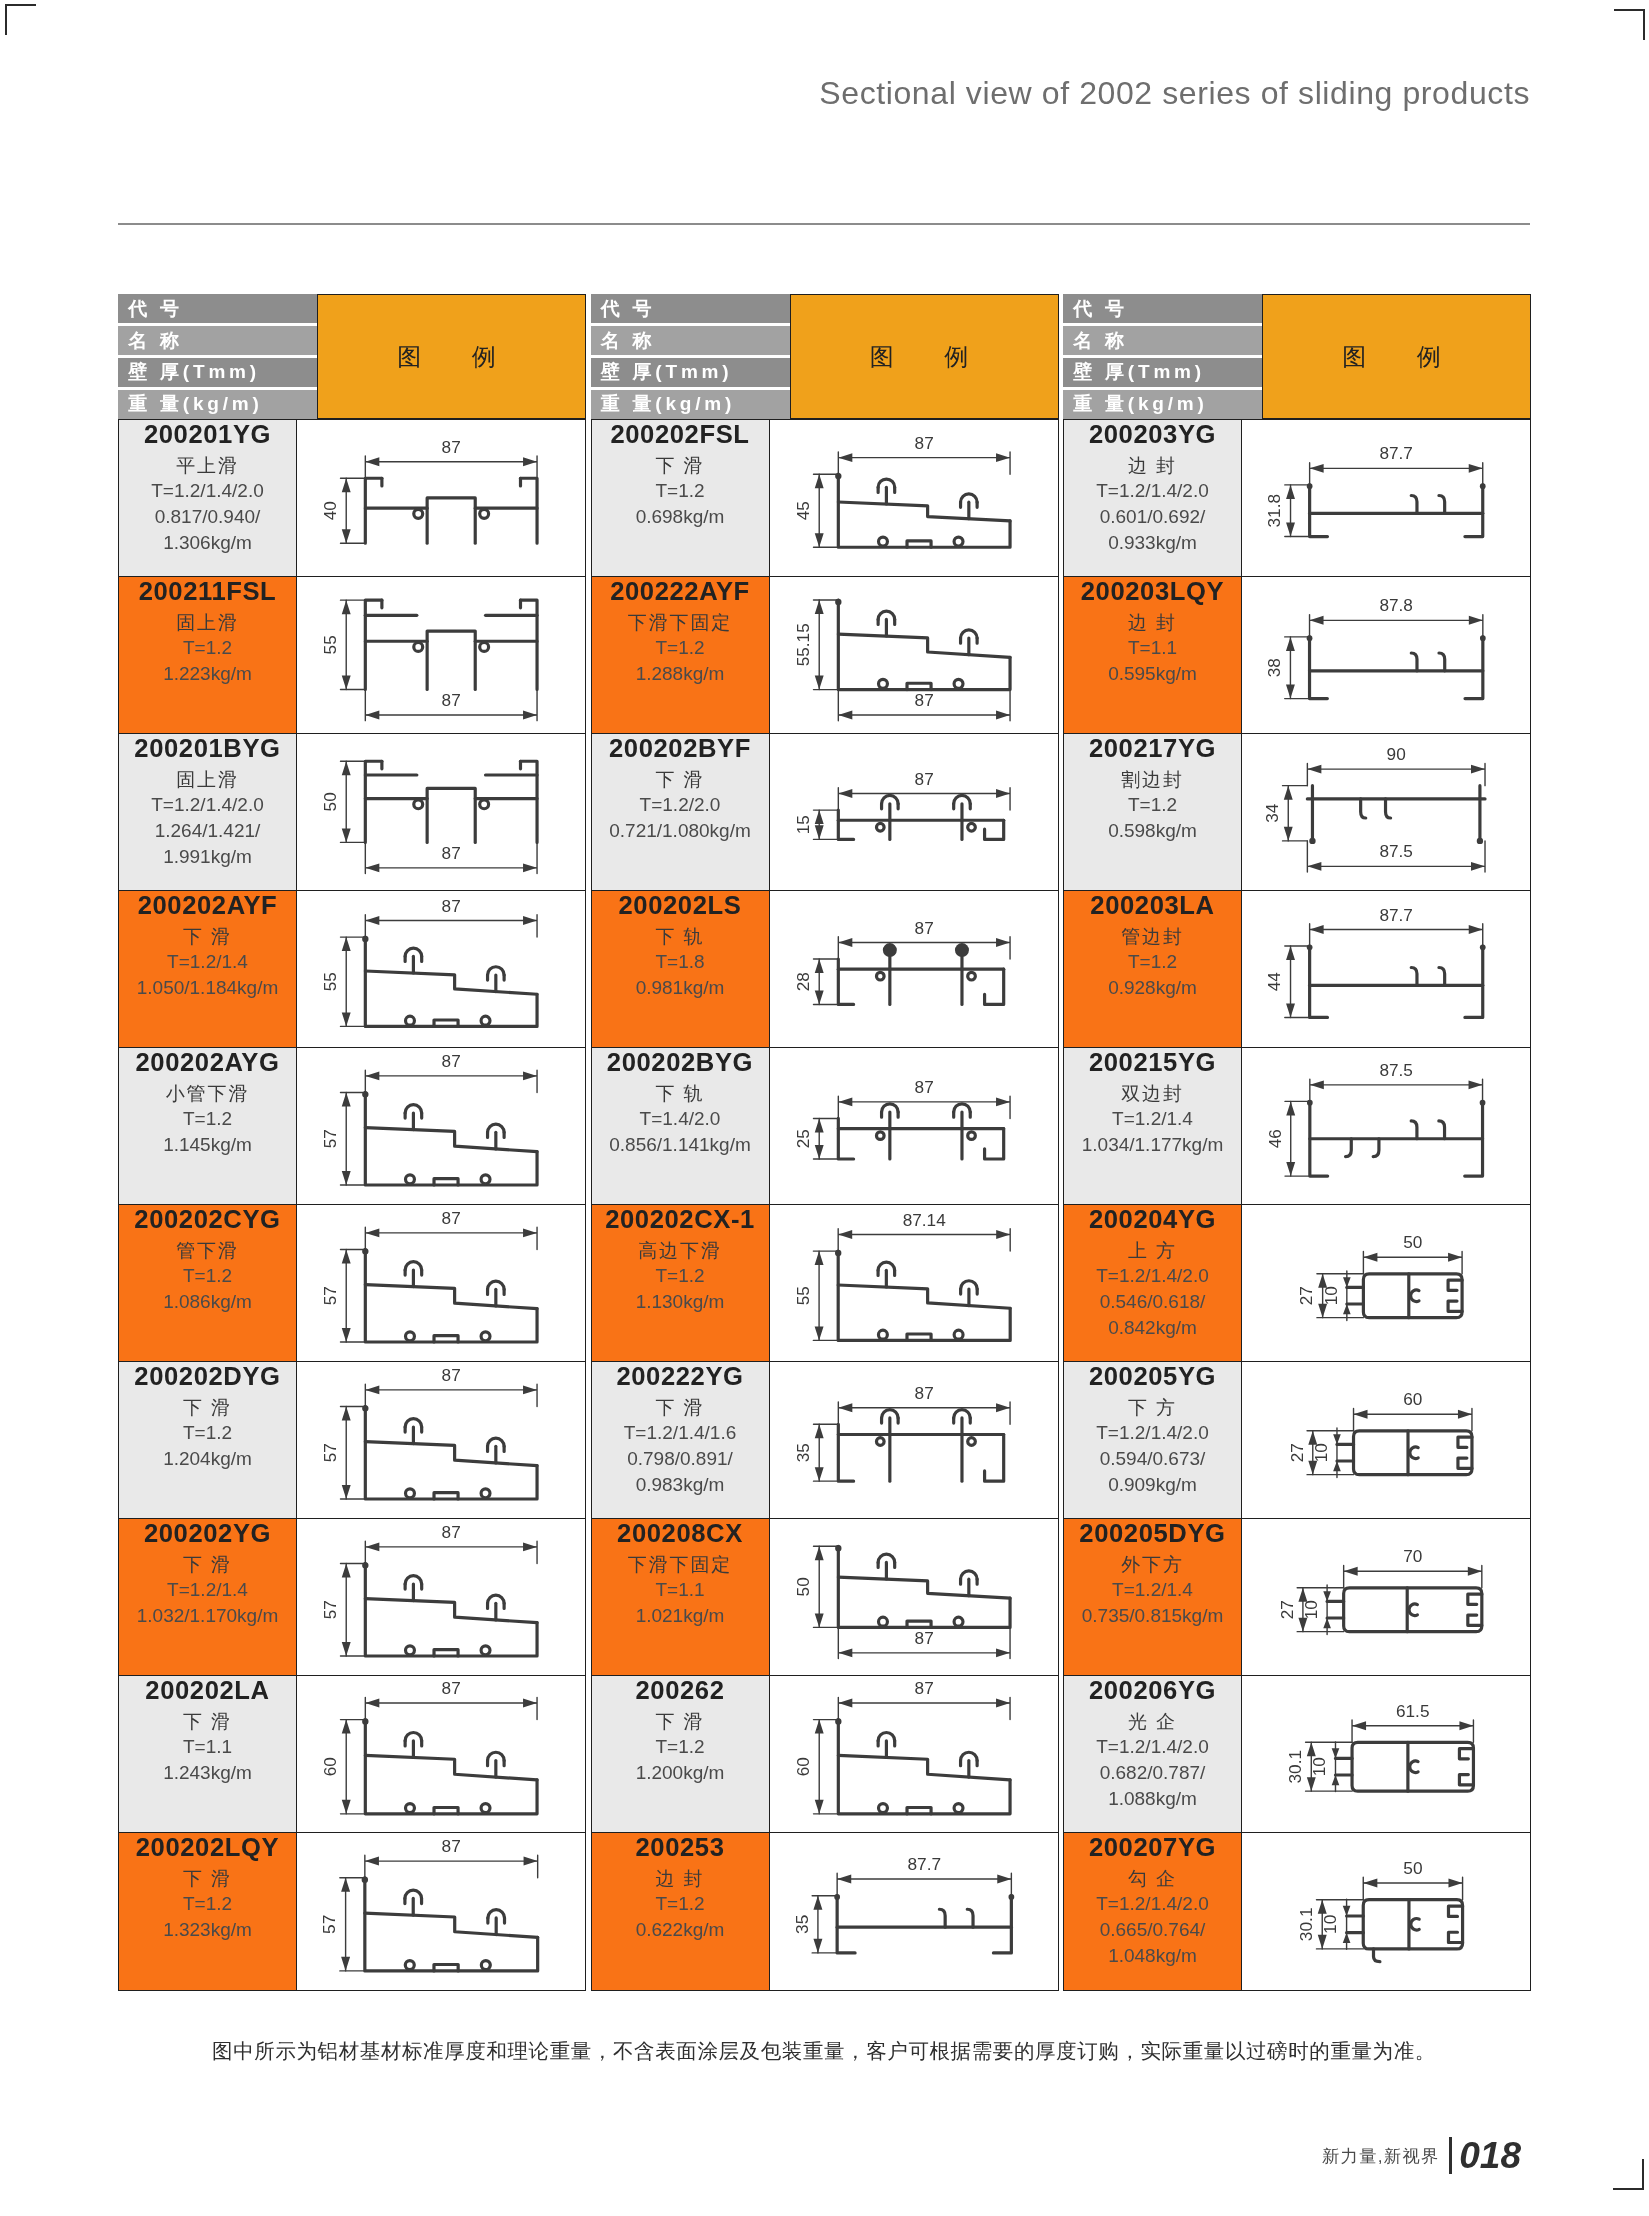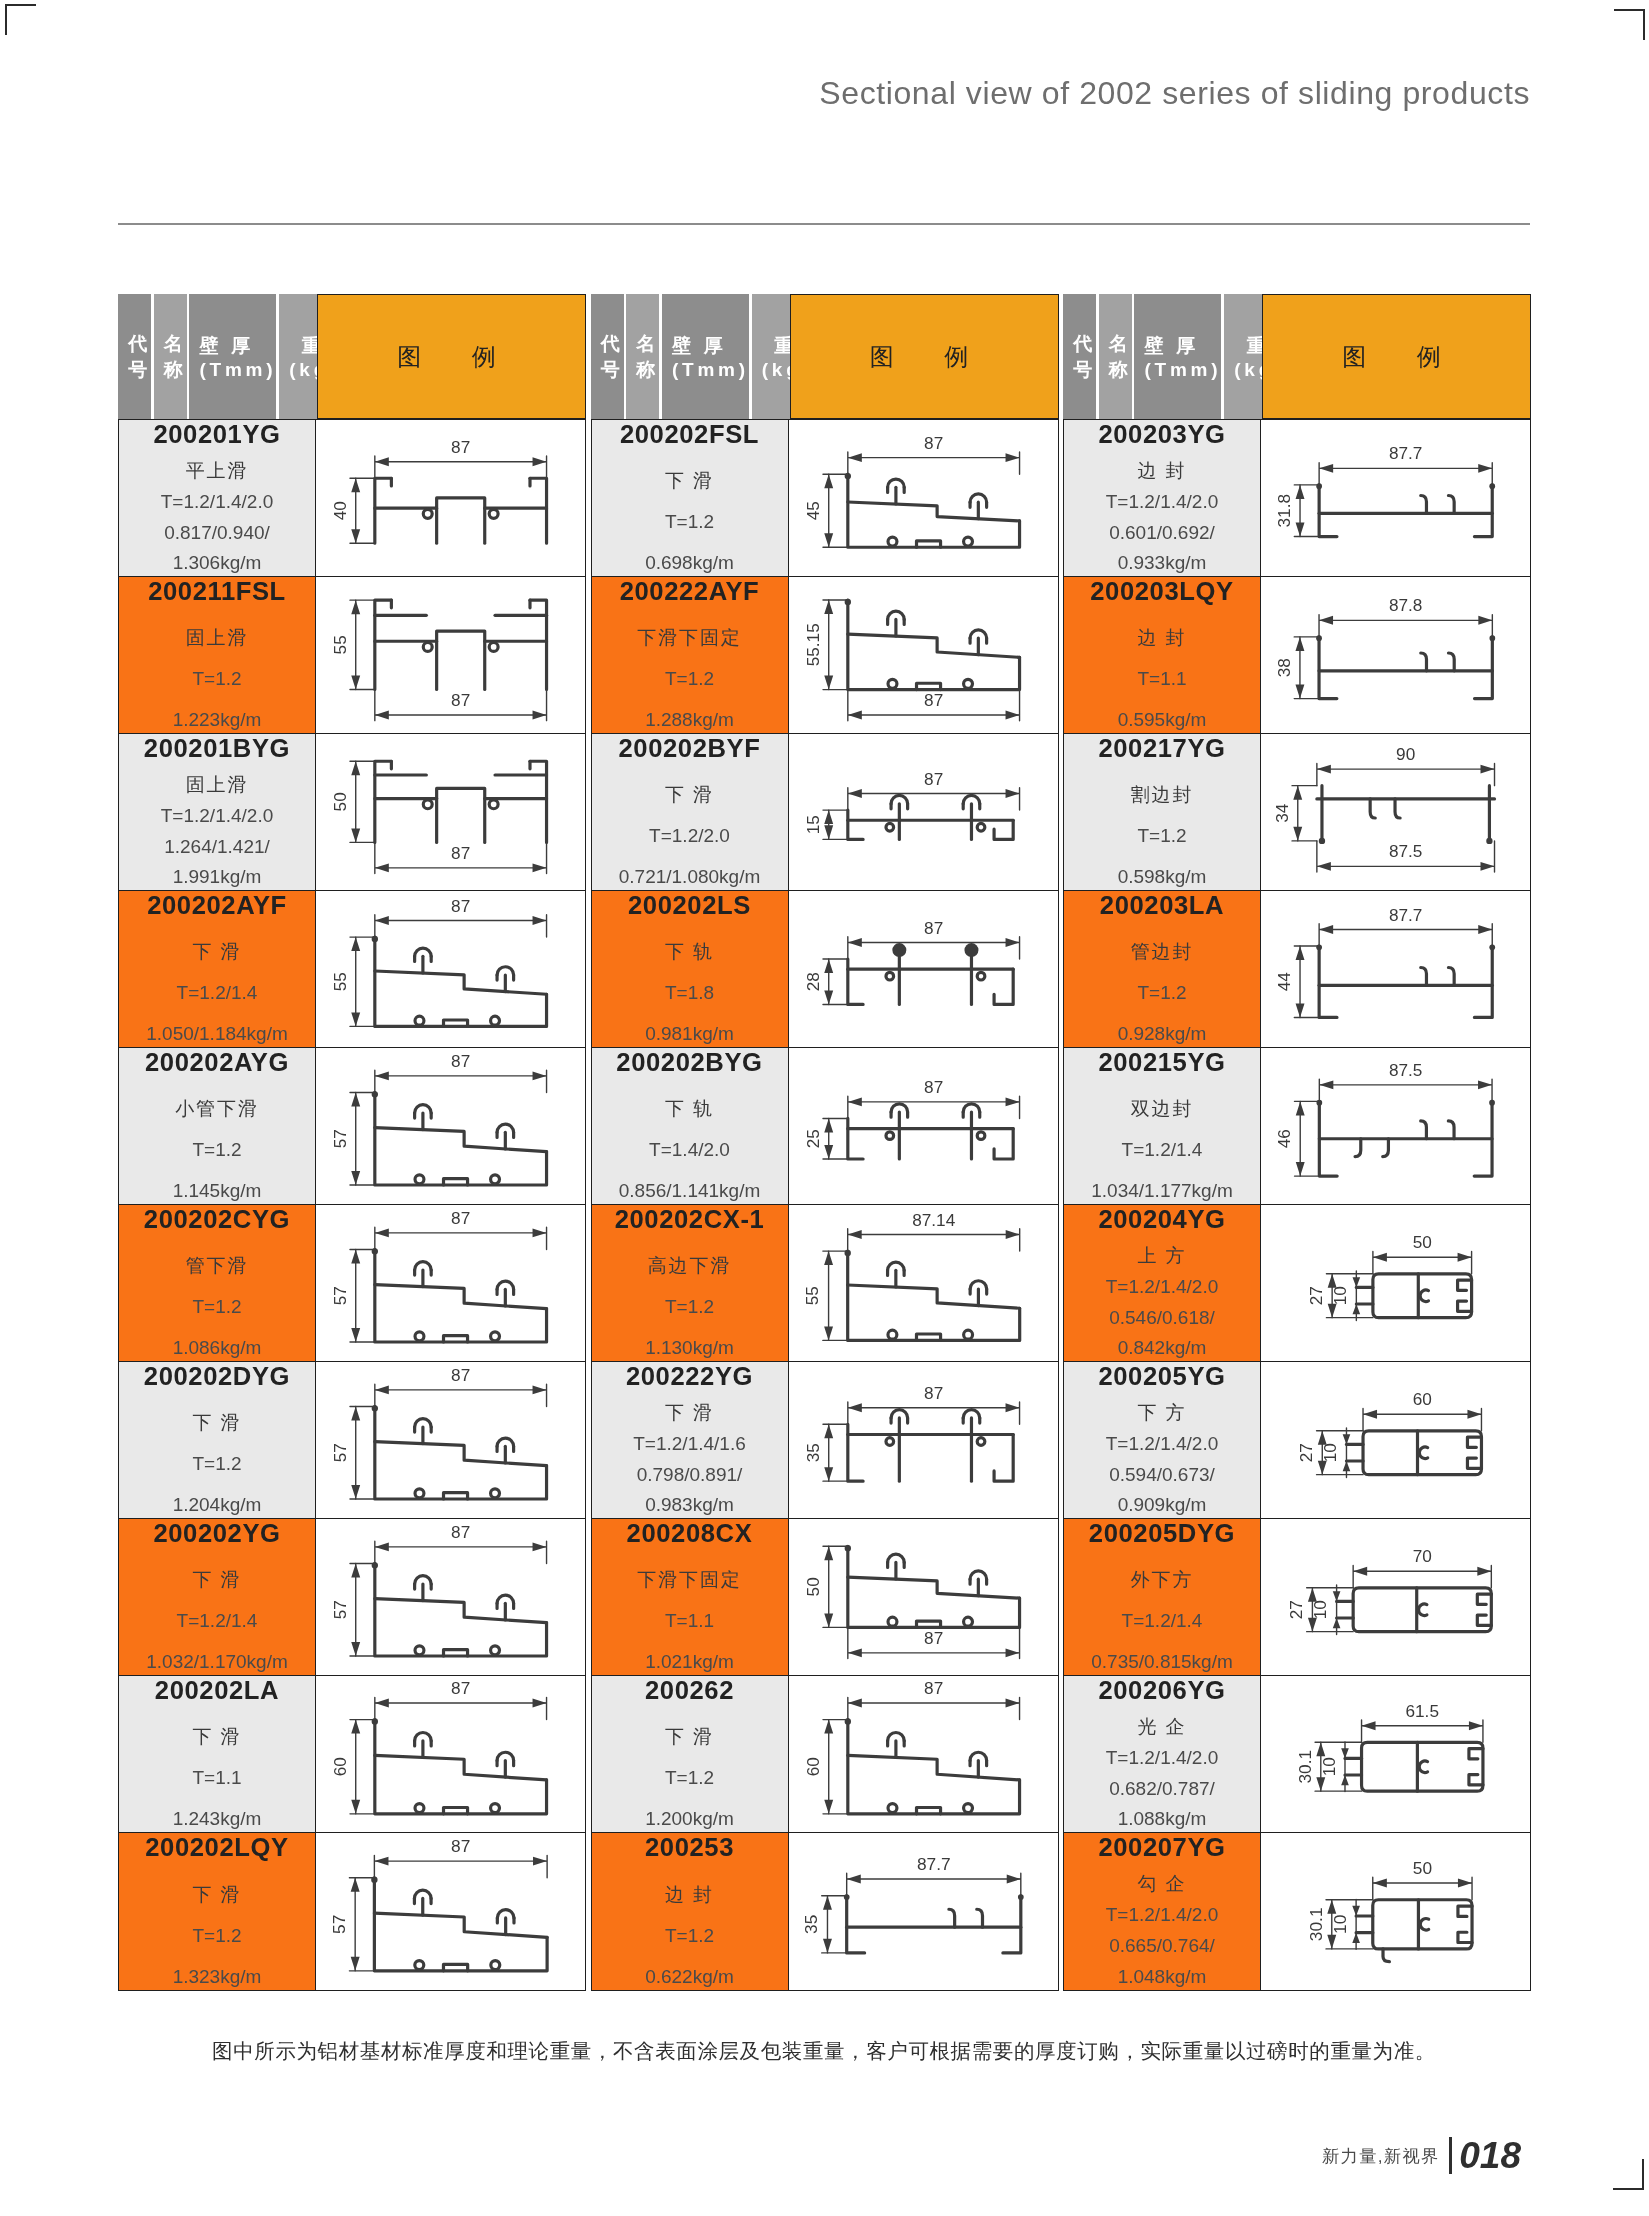--- a/index.html
+++ b/index.html
@@ -17,33 +17,33 @@
   .title{font-size:50px;font-weight:bold;letter-spacing:1.3px;line-height:1.1;}
   .t-accent{color:#F6B600;}
   .t-rest{color:#6E6E6E;}
   .subtitle{margin-top:6.4px;font-size:32px;color:#6E6E6E;letter-spacing:0.6px;}
   .rule{position:absolute;left:118px;top:223px;width:1412px;height:1.9px;background:#8c8c8c;}
 
   
   .table{position:absolute;left:118px;top:294px;display:flex;gap:4.5px;}
   .col{width:468px;display:flex;flex-direction:column;}
   .col-header{display:flex;height:125px;}
-  .hdr-bars{width:199px;display:flex;flex-direction:row;gap:2.6px;}
+  .hdr-bars{width:199px;display:flex;flex-direction:column;gap:2.6px;}
   .bar{flex:1;background:#8D8D8D;color:#fff;font-weight:bold;font-size:19px;
        display:flex;align-items:center;padding-left:10.2px;letter-spacing:3.8px;}
   .bar.alt{background:#A2A2A2;text-align:center;}
   .hdr-legend{flex:1;background:#F0A11B;border:1.9px solid #1F1F1F;display:flex;align-items:center;
        justify-content:center;font-size:24px;color:#222;letter-spacing:22px;padding-left:12px;box-sizing:border-box;}
   .rows{border:1.9px solid #1F1F1F;}
   .prow{display:flex;height:157px;box-sizing:border-box;}
   .prow:not(:last-child){border-bottom:1.9px solid #1F1F1F;}
   .prow.gray .info{background:#E9E9E9;}
   .prow.cream .info{background:#f97316;}
-  .info{width:197px;border-right:1.9px solid #1F1F1F;display:flex;flex-direction:column;
-        justify-content:space-between;align-items:center;text-align:center;box-sizing:border-box;}
+  .info{width:178px;border-right:1.9px solid #1F1F1F;display:flex;flex-direction:column;
+        justify-content:flex-start;align-items:center;text-align:center;box-sizing:border-box;}
   .code{font-size:25.6px;font-weight:bold;color:#222;letter-spacing:0.6px;margin-bottom:3.8px;}
   .pname{font-size:19px;color:#3a3a3a;letter-spacing:1.9px;line-height:1.35;}
   .spec{font-size:19px;color:#4a4a4a;line-height:1.35;}
   .draw{flex:1;background:#ffffff;}
   .draw svg{display:block;width:100%;height:100%;}
 
   
   .note{position:absolute;left:118px;top:2037px;width:1412px;text-align:center;
         font-size:20.5px;color:#2f2f2f;letter-spacing:0.6px;}
   .footer{position:absolute;top:2105px;right:128px;display:flex;align-items:center;margin-top:32px;}

